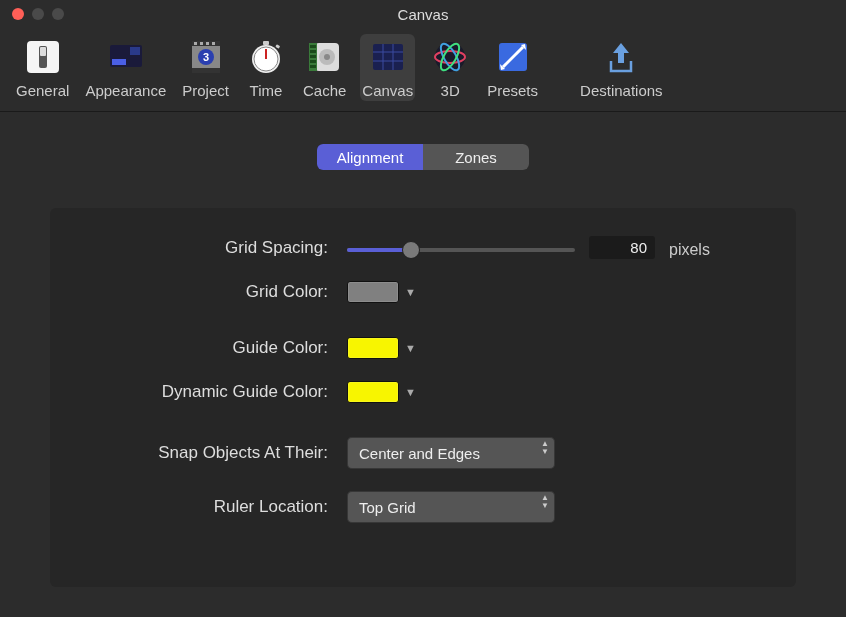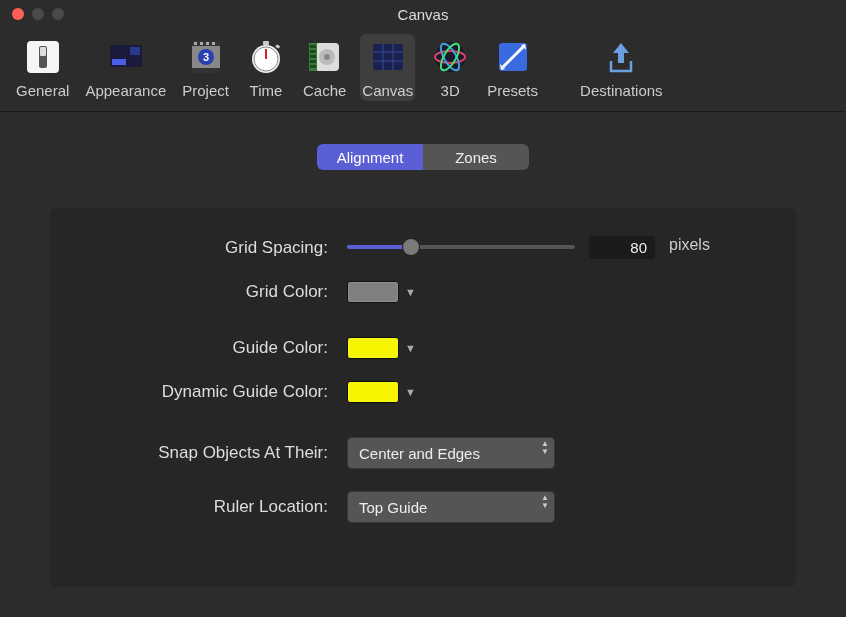--- a/index.html
+++ b/index.html
@@ -97,21 +97,21 @@
     gap: 9px;
   }
   .row.gap-lg { margin-bottom: 34px; }
   .lbl {
     width: 248px;
     text-align: right;
     font-size: 17px;
     color: #ddd;
     padding-right: 10px;
   }
-  .ctrl { display: flex; align-items: flex-start; gap: 14px; }
+  .ctrl { display: flex; align-items: flex-end; gap: 14px; }
 
   
   .slider {
     position: relative;
     width: 228px; height: 20px;
   }
   .slider-track {
     position: absolute; top: 9px; left: 0; right: 0;
     height: 4px; border-radius: 2px;
     background: #555;
@@ -364,21 +364,21 @@
               <span>▼</span>
             </span>
         </div>
       </div>
     </div>
 
     <div class="row" style="margin-bottom:4px">
       <div class="lbl">Ruler Location:</div>
       <div class="ctrl">
         <div class="popup">
-          <span>Top Guide</span>
+          <span>Top Grid</span>
           <span class="arrows">
               <span>▲</span>
               <span>▼</span>
             </span>
         </div>
       </div>
     </div>
 
   </div>
 </div>

